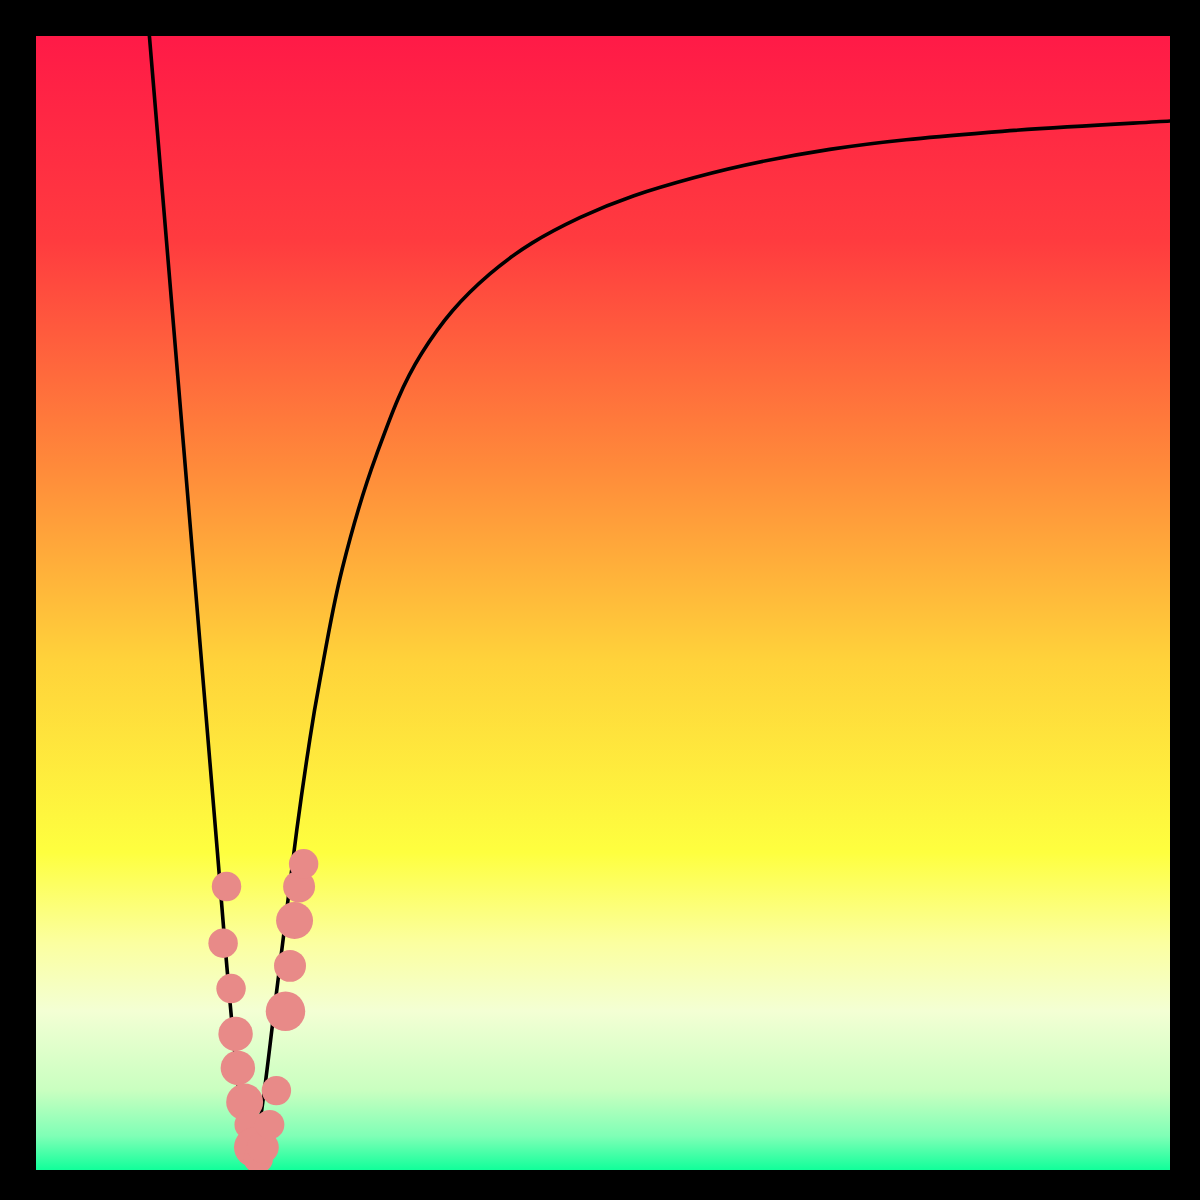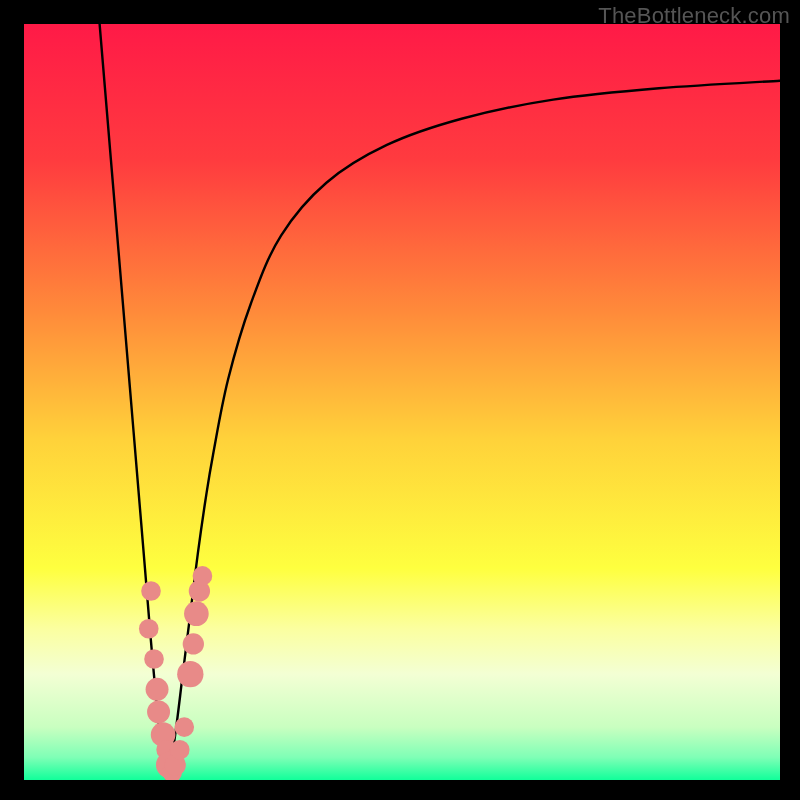--- a/index.html
+++ b/index.html
@@ -87,14 +87,13 @@
           <circle cx="155.74" cy="725.76" r="9.82" fill="#e88a88"></circle>
           <circle cx="160.27" cy="703.08" r="9.82" fill="#e88a88"></circle>
           <circle cx="166.32" cy="650.16" r="13.15" fill="#e88a88"></circle>
           <circle cx="169.34" cy="619.92" r="10.65" fill="#e88a88"></circle>
           <circle cx="172.37" cy="589.68" r="12.32" fill="#e88a88"></circle>
           <circle cx="175.39" cy="567.00" r="10.65" fill="#e88a88"></circle>
           <circle cx="178.42" cy="551.88" r="9.82" fill="#e88a88"></circle>
         </g>
     </svg>
   </div>
-  <div class="watermark">TheBottleneck.com</div>
 </div>
 
 </body></html>

